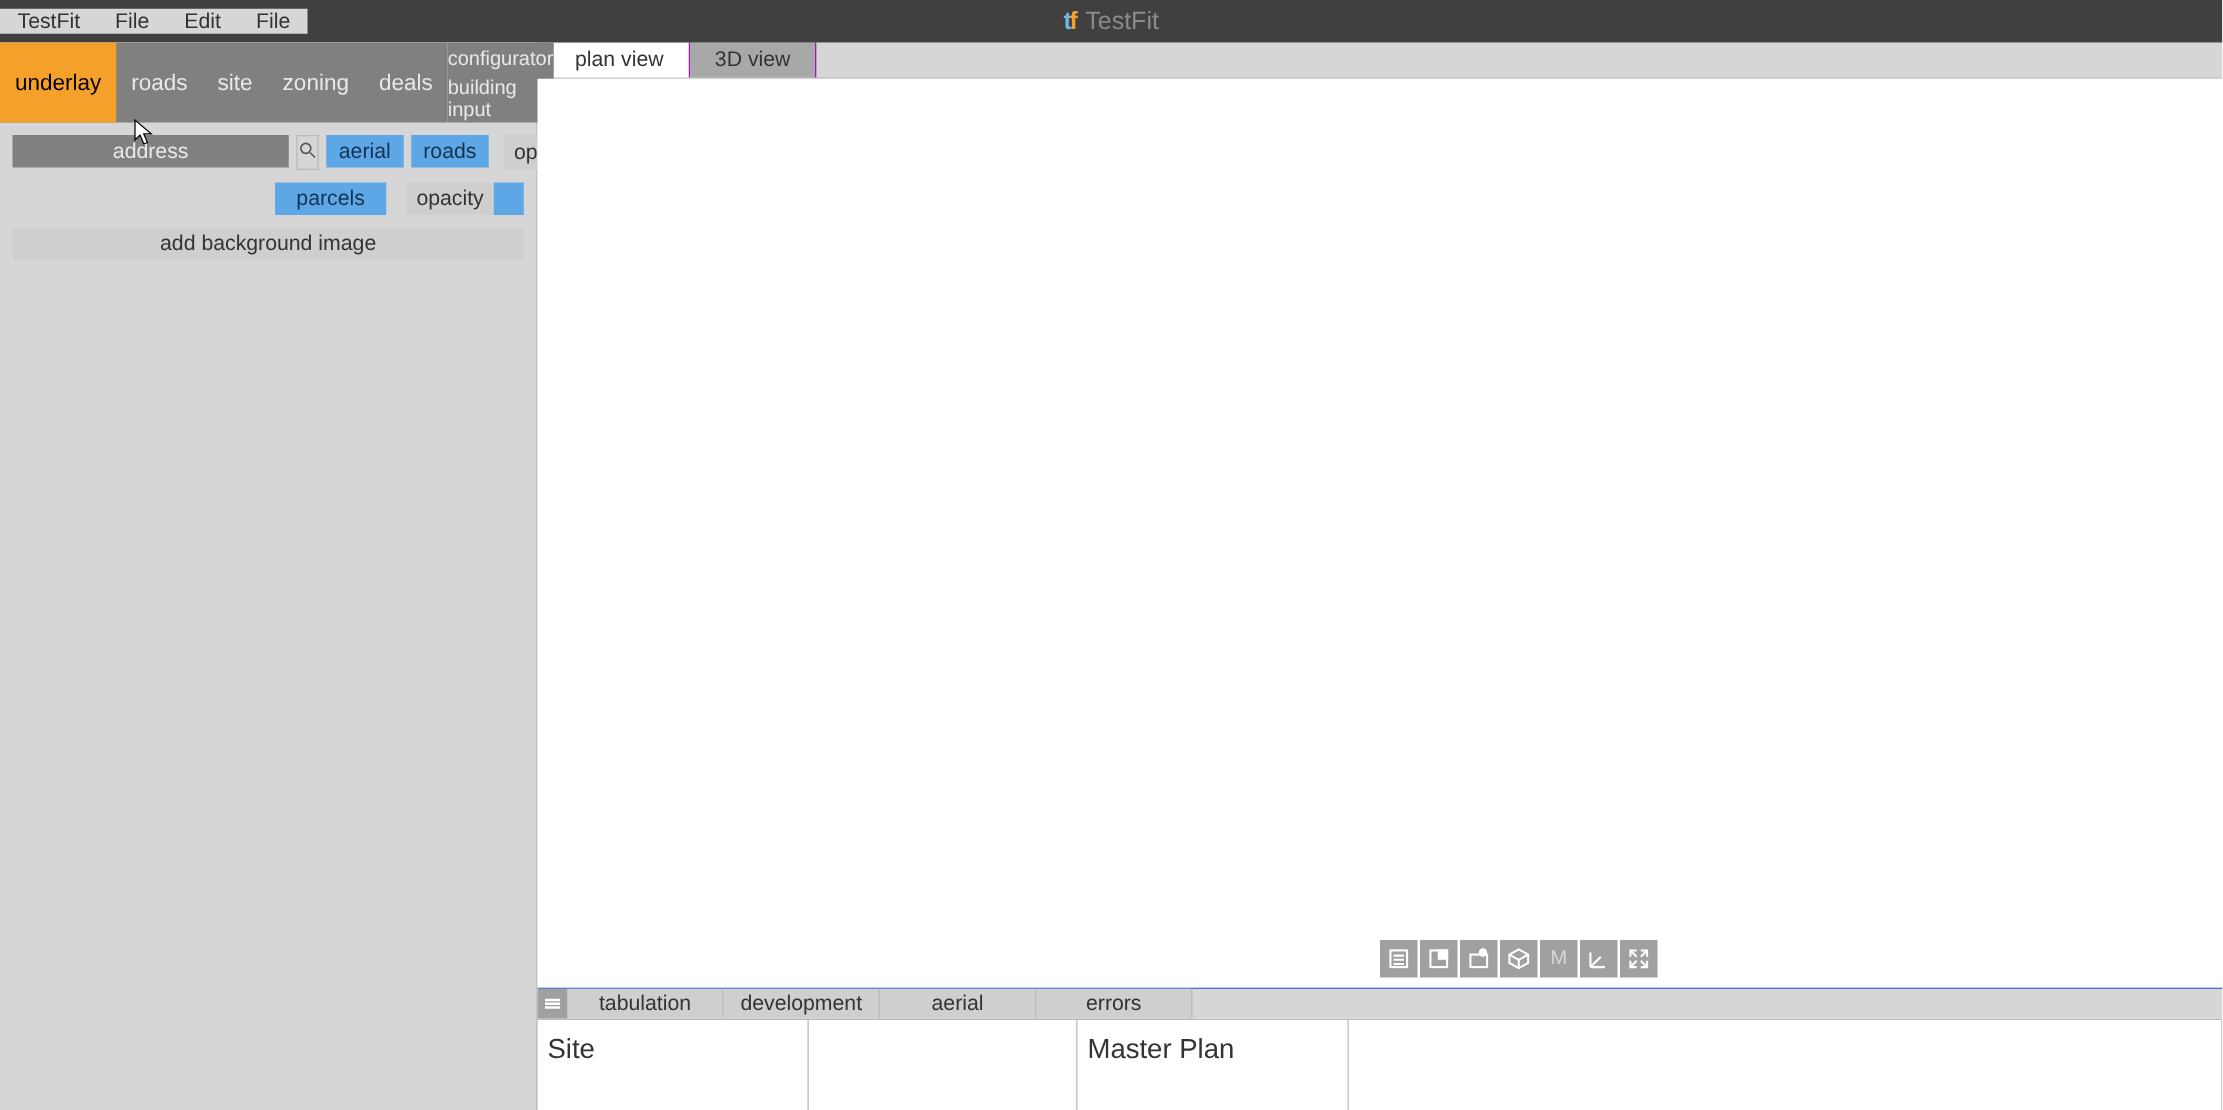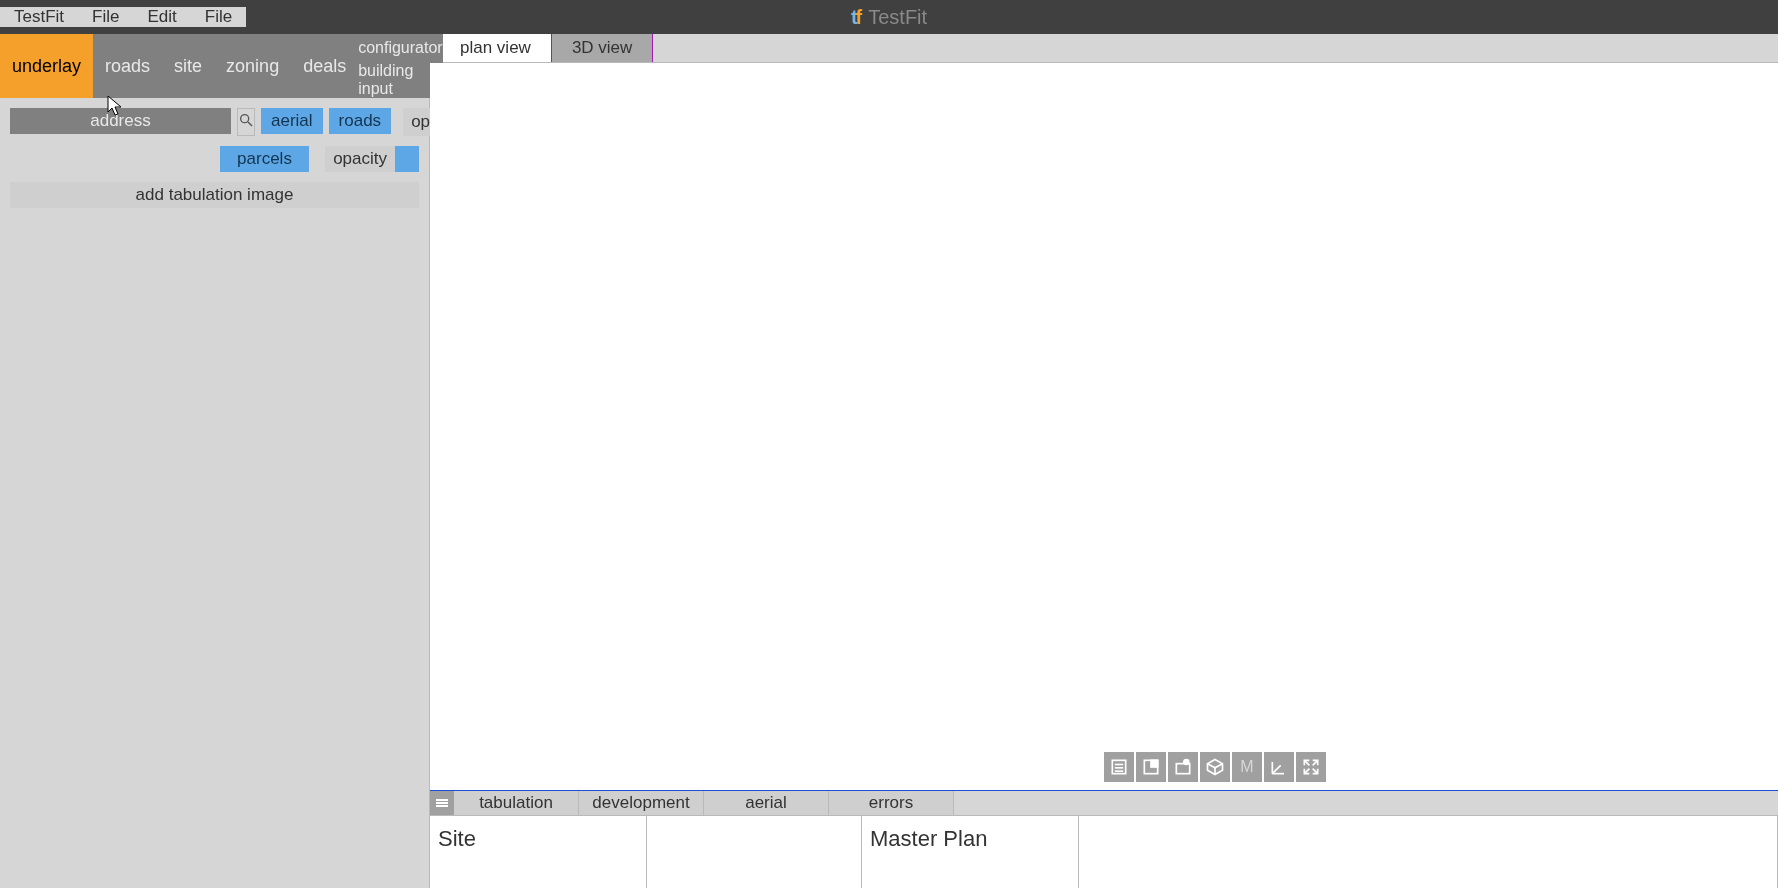--- a/index.html
+++ b/index.html
@@ -126,21 +126,21 @@
         <div class="row">
           <div class="row2-left"></div>
           <div class="chip blue" style="width:100px">parcels</div>
           <div style="width:6px"></div>
           <div class="opacity-wrap">
             <div class="opacity-label">opacity</div>
             <div class="opacity-swatch"></div>
           </div>
         </div>
 
-        <div class="add-bg">add tabulation image</div>
+        <div class="add-bg">add background image</div>
       </div>
 
       <div class="cursor">
         <svg viewBox="0 0 18 24">
             <path d="M1 1 L1 17 L5 13 L8 20 L11 19 L8 12 L14 12 Z" fill="#fff" stroke="#000" stroke-width="1"></path>
           </svg>
       </div>
     </div>
 
     <div class="main">

